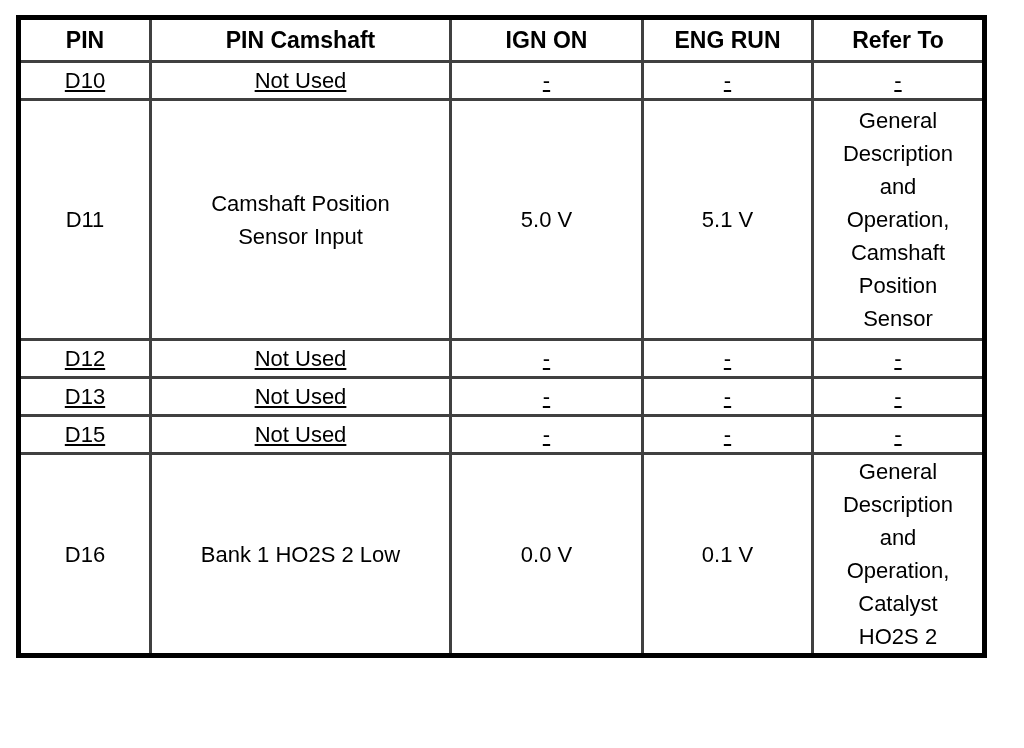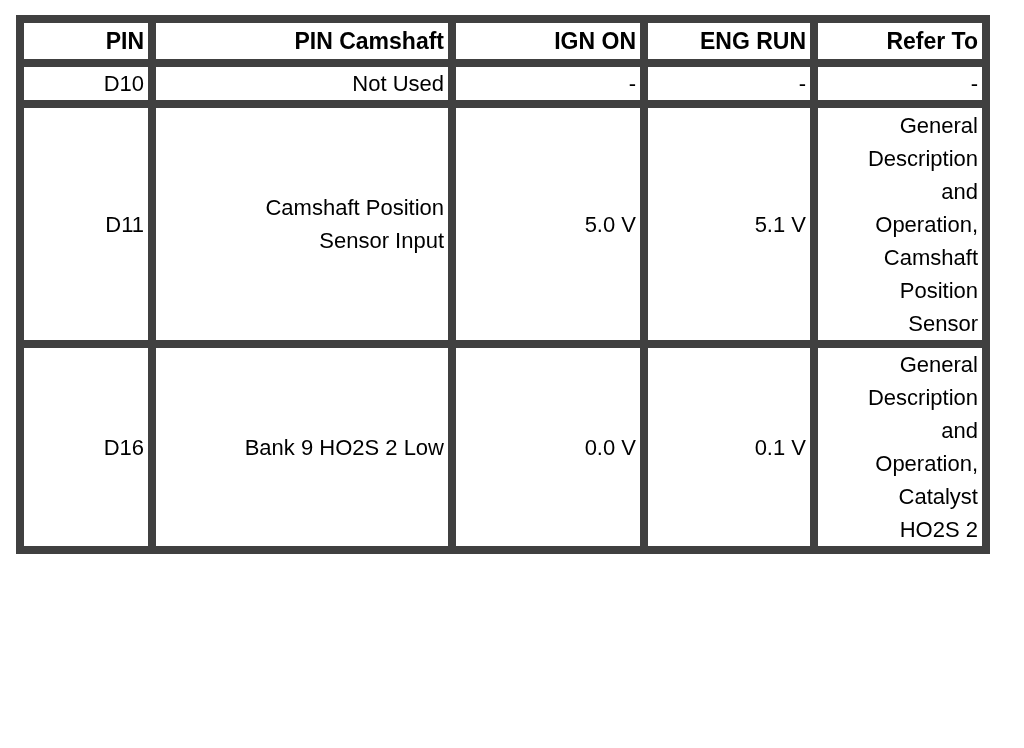--- a/index.html
+++ b/index.html
@@ -29,35 +29,35 @@
     border: 5px solid #000000;
   }
   table.pin-table col.c-pin      { width: 132px; }
   table.pin-table col.c-function { width: 300px; }
   table.pin-table col.c-ign      { width: 192px; }
   table.pin-table col.c-eng      { width: 170px; }
   table.pin-table col.c-refer    { width: 172px; }
 
   table.pin-table th,
   table.pin-table td {
-    border: 8px solid #404040;
-    text-align: right;
+    border: 3px solid #404040;
+    text-align: center;
     vertical-align: middle;
     padding: 0 4px;
     font-size: 22px;
     line-height: 33px;
     white-space: pre-line;
     overflow: hidden;
   }
   table.pin-table th {
     font-weight: bold;
     font-size: 23px;
   }
   tr.h-header { height: 44px; }
-  tr.h-small  { height: 38px; }
+  tr.h-small  { height: 38px; text-decoration: underline; }
   tr.h-d11    { height: 240px; }
   tr.h-d16    { height: 200px; }
 </style>
 </head>
 <body>
 
 <div class="page">
   <table class="pin-table">
     <colgroup>
       <col class="c-pin">
@@ -90,23 +90,44 @@
         <td>5.0 V</td>
         <td>5.1 V</td>
         <td>General
 Description
 and
 Operation,
 Camshaft
 Position
 Sensor</td>
       </tr>
+      <tr class="h-small">
+        <td>D12</td>
+        <td>Not Used</td>
+        <td>-</td>
+        <td>-</td>
+        <td>-</td>
+      </tr>
+      <tr class="h-small">
+        <td>D13</td>
+        <td>Not Used</td>
+        <td>-</td>
+        <td>-</td>
+        <td>-</td>
+      </tr>
+      <tr class="h-small">
+        <td>D15</td>
+        <td>Not Used</td>
+        <td>-</td>
+        <td>-</td>
+        <td>-</td>
+      </tr>
       <tr class="h-d16">
         <td>D16</td>
-        <td>Bank 9 HO2S 2 Low</td>
+        <td>Bank 1 HO2S 2 Low</td>
         <td>0.0 V</td>
         <td>0.1 V</td>
         <td>General
 Description
 and
 Operation,
 Catalyst
 HO2S 2</td>
       </tr>
     </tbody>

